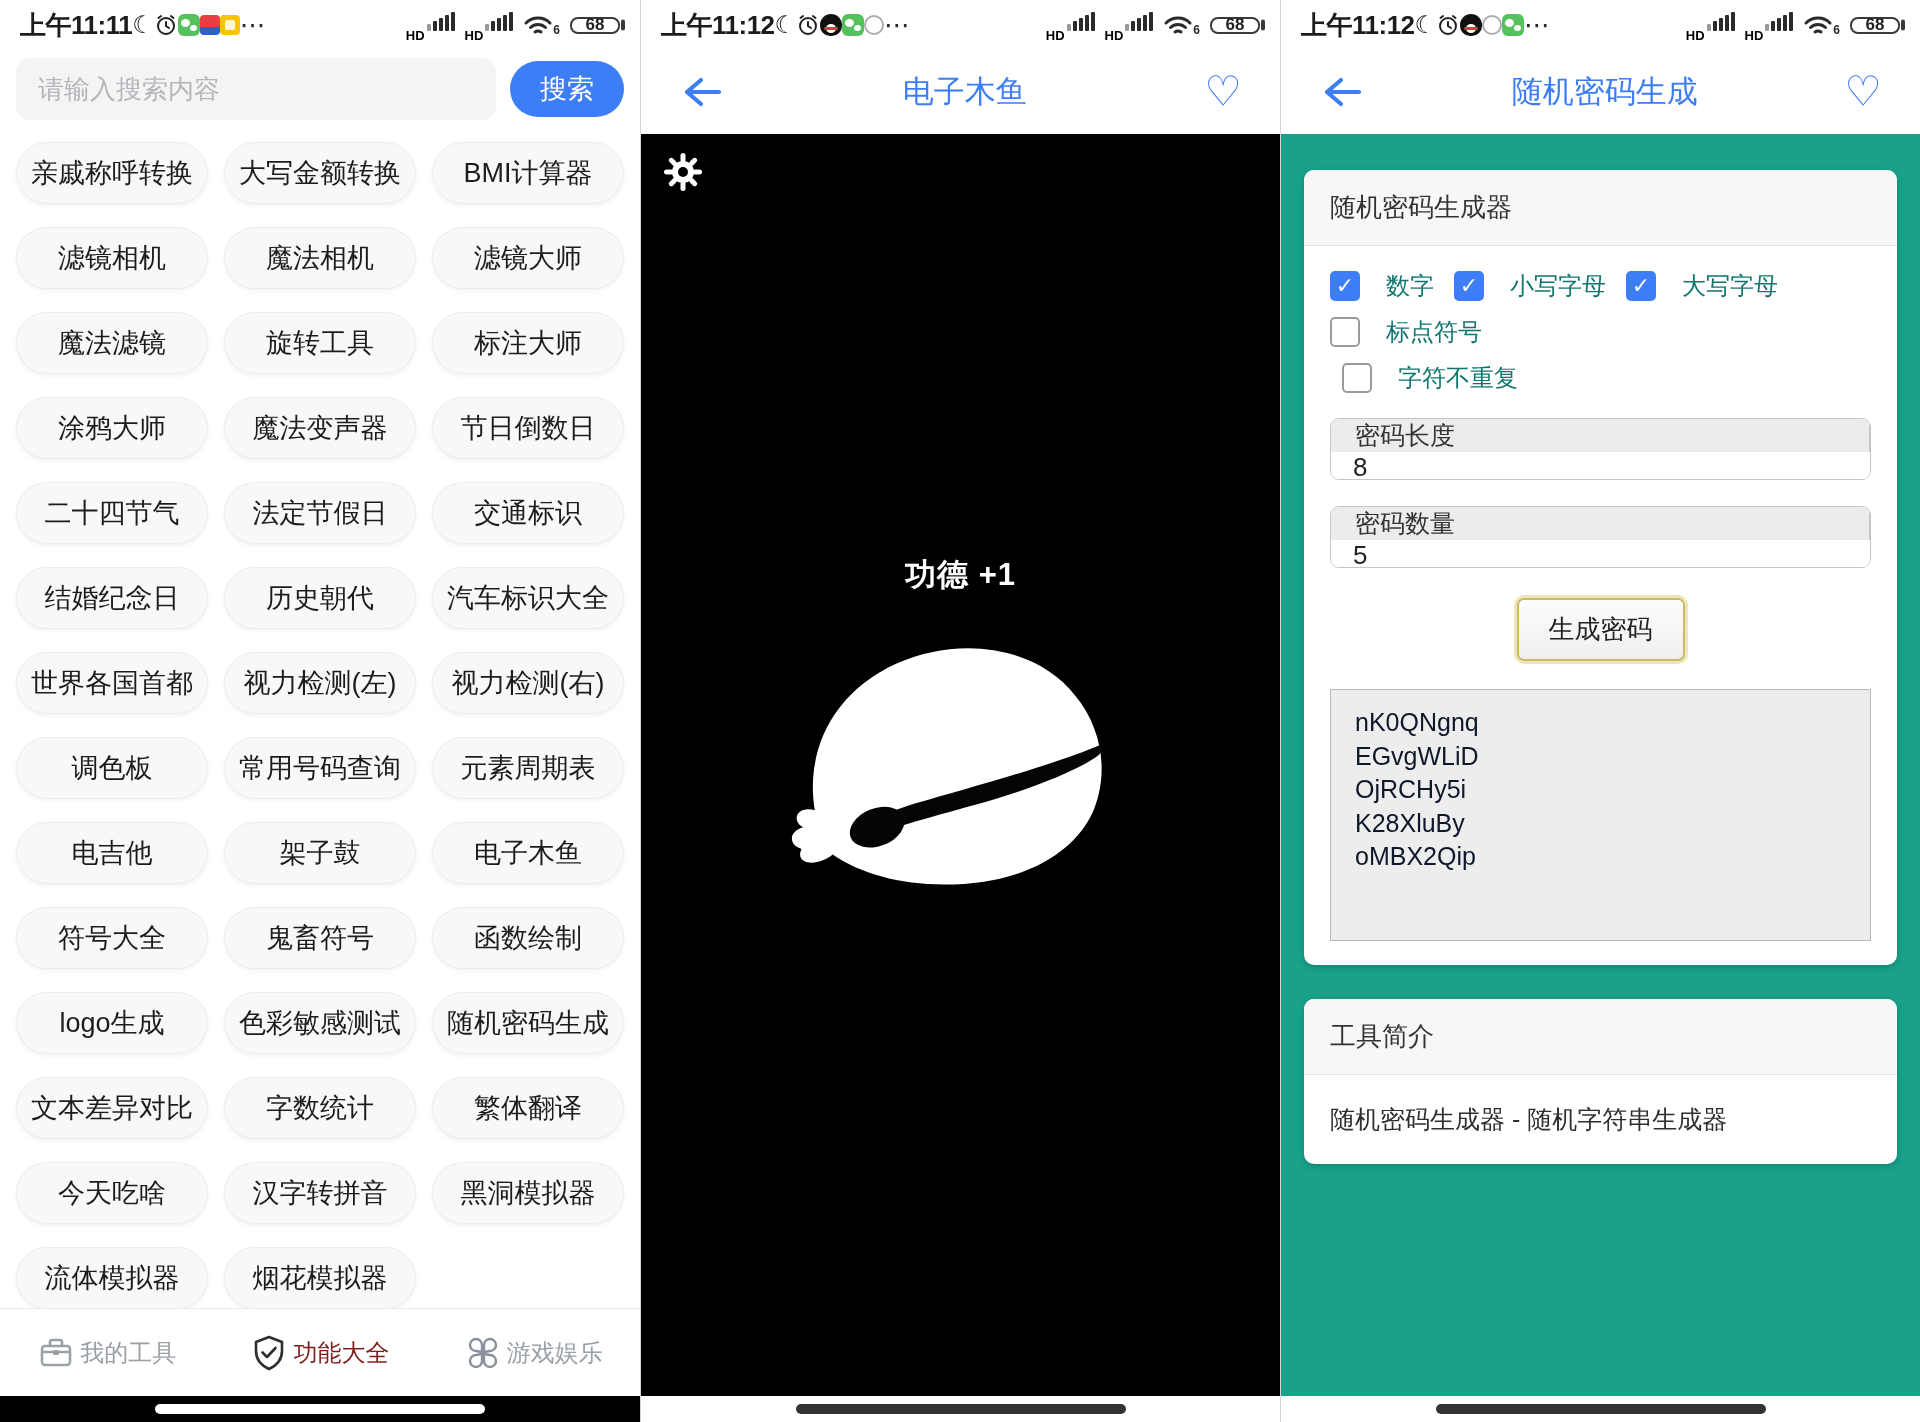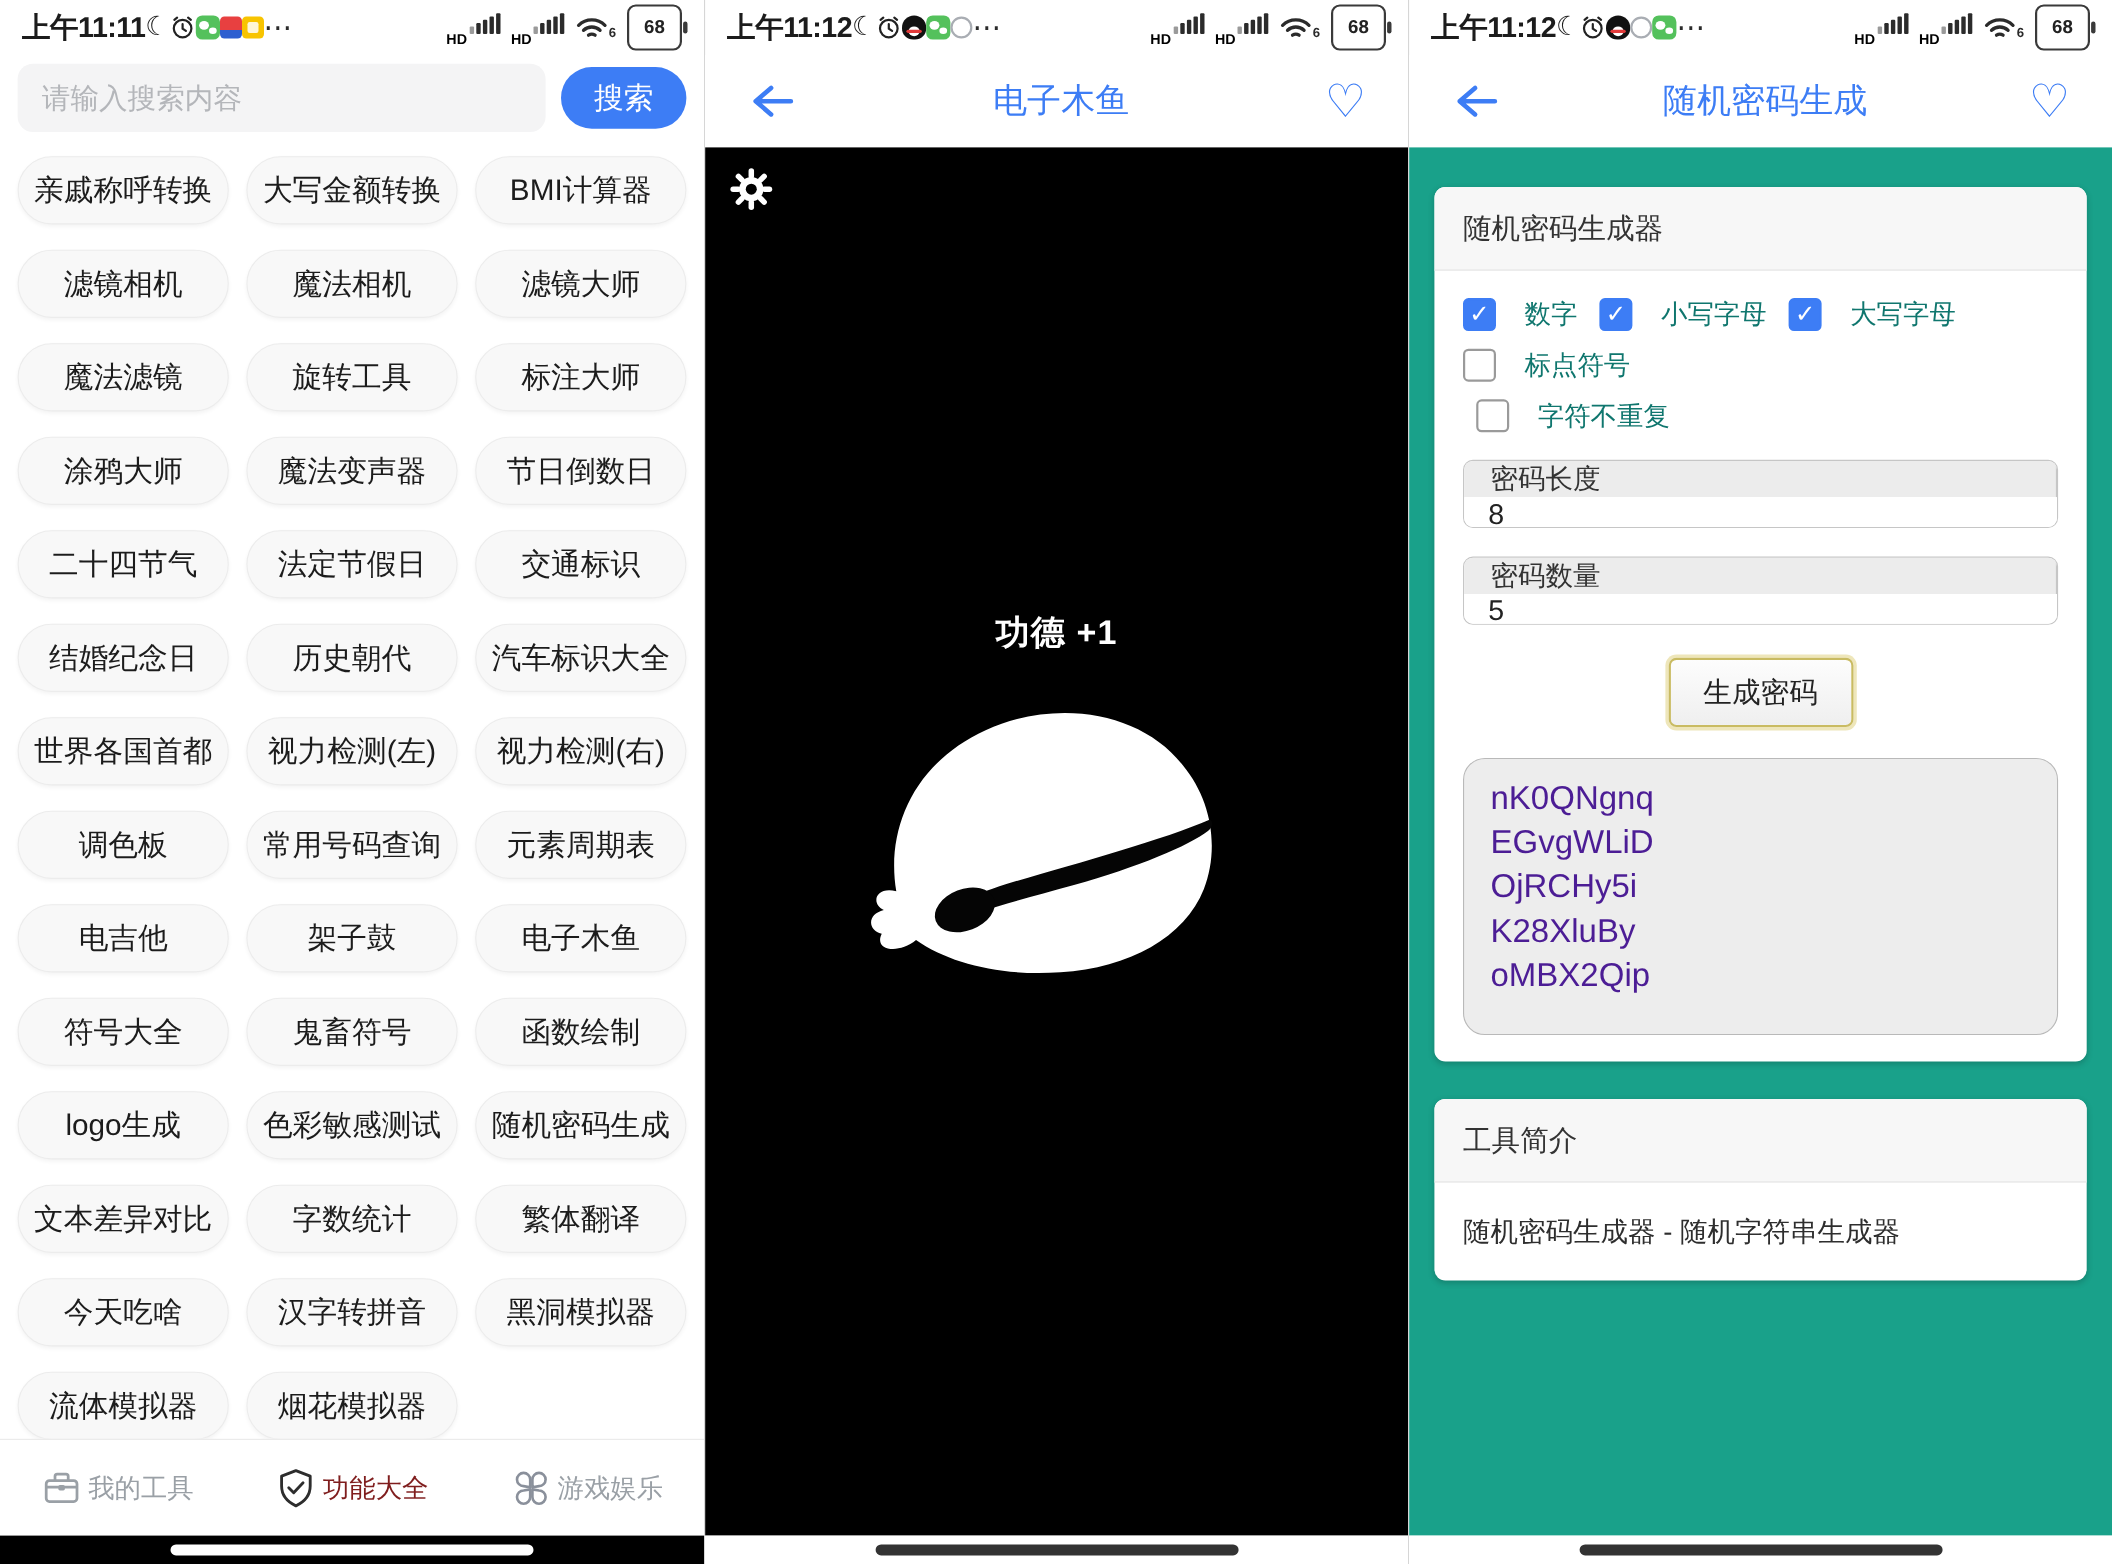--- a/index.html
+++ b/index.html
@@ -32,21 +32,21 @@
   .hd{font-size:13px;font-weight:700;color:#000000;line-height:1;margin-top:20px;}
   .sig{display:flex;align-items:flex-end;gap:2px;height:22px;padding-top:4px;}
   .sig i{display:block;width:4px;background:#2b2b2b;border-radius:1px;}
   .sig i:nth-child(1){height:7px;background:#9a9a9a;}
   .sig i:nth-child(2){height:10px;}
   .sig i:nth-child(3){height:13px;}
   .sig i:nth-child(4){height:16px;}
   .sig i:nth-child(5){height:19px;}
   .wifi{display:flex;align-items:flex-end;}
   .wifi small{font-size:12px;font-weight:700;color:#2b2b2b;}
-  .bat{width:50px;height:42px;border:2.5px solid #3a3a3a;border-radius:8px;display:flex;align-items:center;justify-content:center;font-size:17px;font-weight:600;color:#222;position:relative;background:#fff;}
+  .bat{width:50px;height:17px;border:2.5px solid #3a3a3a;border-radius:8px;display:flex;align-items:center;justify-content:center;font-size:17px;font-weight:600;color:#222;position:relative;background:#fff;}
   .bat::after{content:"";position:absolute;right:-7px;top:50%;transform:translateY(-50%);width:4px;height:11px;background:#3a3a3a;border-radius:2px;}
 
   
   .search-row{display:flex;align-items:center;gap:14px;padding:8px 16px 0 16px;}
   .search-input{flex:1;height:62px;background:#f4f4f5;border-radius:14px;border:none;outline:none;padding:0 22px;font-size:26px;color:#222;font-family:inherit;}
   .search-input::placeholder{color:#b4b6ba;}
   .search-btn{height:56px;padding:0 30px;border:none;border-radius:28px;background:var(--accent);color:#fff;font-size:27px;font-family:inherit;cursor:pointer;}
   .tool-grid{display:grid;grid-template-columns:repeat(3,1fr);column-gap:16px;row-gap:23px;padding:22px 16px 0 16px;}
   .pill{height:62px;border-radius:31px;background:#f8f8f8;border:1px solid #ececec;box-shadow:0 2px 4px rgba(0,0,0,.05);display:flex;align-items:center;justify-content:center;font-size:27px;color:#1c1c1c;font-family:inherit;cursor:pointer;white-space:nowrap;overflow:hidden;}
   .tabbar{position:absolute;left:0;right:0;bottom:26px;height:88px;background:#fff;border-top:1px solid #e9e9e9;display:flex;}
@@ -81,21 +81,21 @@
   .cb-box{width:30px;height:30px;border:2px solid #9a9a9a;border-radius:5px;background:#fff;display:flex;align-items:center;justify-content:center;flex:0 0 auto;}
   .cb.checked .cb-box{background:var(--accent);border-color:var(--accent);}
   .cb.checked .cb-box::after{content:"✓";color:#fff;font-size:22px;font-weight:700;}
   .fields{margin-top:24px;}
   .fgroup{display:flex;align-items:stretch;border:1px solid #c6c6c6;border-radius:9px;overflow:hidden;height:62px;background:#fff;flex-direction:column;}
   .fgroup+.fgroup{margin-top:26px;}
   .faddon{background:#ececec;border-right:1px solid #c6c6c6;display:flex;align-items:center;padding:0 24px;font-size:25px;color:#333;}
   .fvalue{flex:1;border:none;outline:none;padding:0 22px;font-size:26px;color:#222;font-family:inherit;background:#fff;}
   .btn-row{text-align:center;margin-top:30px;}
   .gen-btn{font-family:inherit;font-size:26px;color:#222;background:linear-gradient(#fdfdfd,#efefef);border:2px solid #c9bb62;border-radius:7px;box-shadow:0 0 0 3px rgba(226,214,140,.6);padding:12px 30px;cursor:pointer;}
-  .pwbox{background:#ededed;border:1px solid #b9b9b9;border-radius:20px;min-height:252px;margin-top:28px;padding:16px 24px;font-size:30px;line-height:1.34;color:#4c1d95;white-space:pre-line;resize:both;}
+  .pwbox{background:#ededed;border:1px solid #b9b9b9;border-radius:0;min-height:252px;margin-top:28px;padding:16px 24px;font-size:25px;line-height:1.34;color:#0f172a;white-space:pre-line;resize:both;}
   .intro-card{margin-top:34px;}
   .intro-body{padding:28px 26px;font-size:25px;color:#2e2e2e;}
 </style>
 </head>
 <body>
 
 <div class="stage">
 
   <div class="panel">
     <div class="statusbar">

